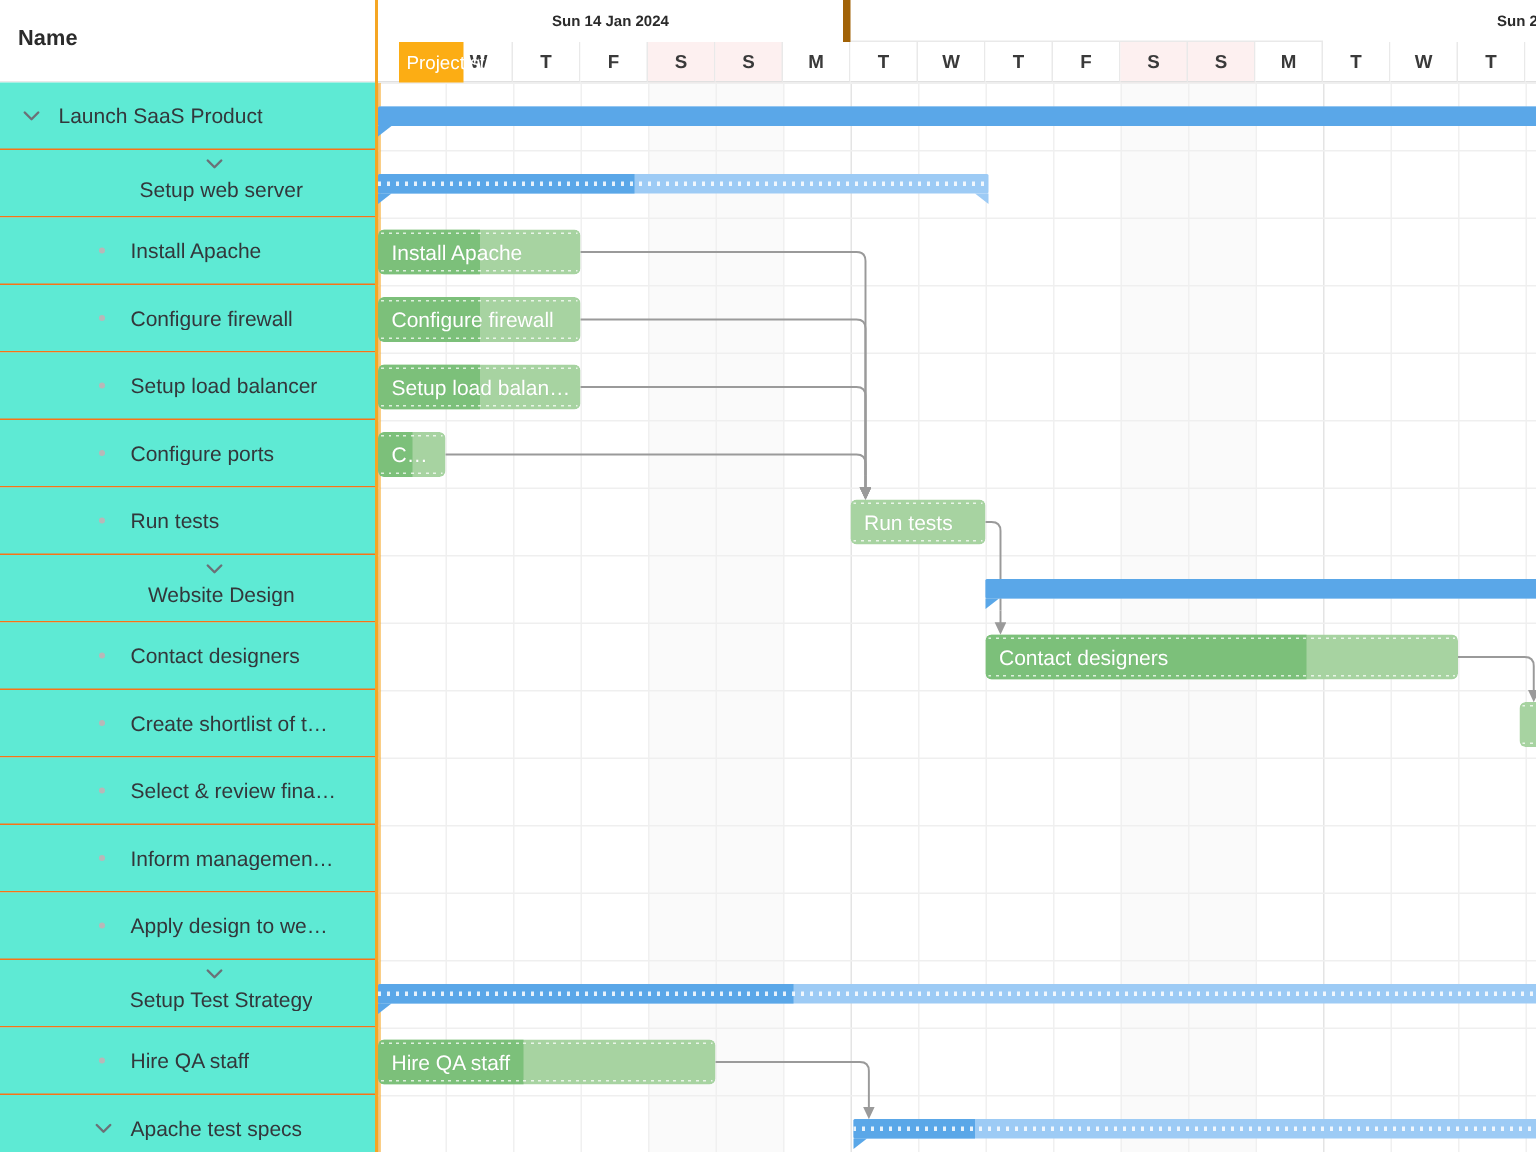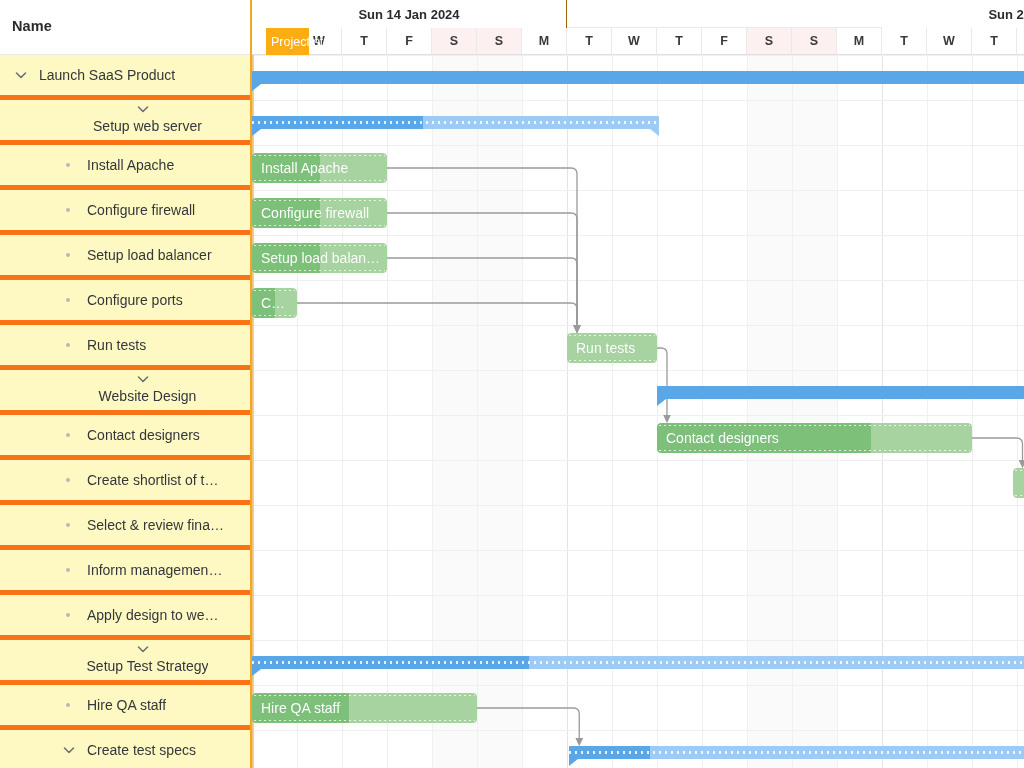--- a/index.html
+++ b/index.html
@@ -28,23 +28,23 @@
   }
   #left-header .hdr-title {
     position: absolute; left: 12px; top: 18px;
     font-size: 14.5px; font-weight: bold; color: #2b2b2b;
     letter-spacing: .1px;
   }
   #left-rows { position: absolute; left: 0; top: 55px; width: 250px; }
   .lrow {
     position: relative;
     height: 45px;
-    border-bottom: 5px solid #f97316;
+    border-bottom: 1px solid #f97316;
     display: flex; align-items: center;
-    background: #fef9c3;
+    background: #5eead4;
   }
   .lrow .twisty {
     width: 18px; height: 18px; flex: 0 0 18px;
     position: relative;
     cursor: pointer;
   }
   .lrow .twisty svg { display: block; }
   .lrow .dot {
     width: 18px; height: 18px; flex: 0 0 18px;
     position: relative;
@@ -85,23 +85,23 @@
   #tl-inner { position: absolute; left: 0; top: 0; width: 1300px; height: 768px; }
 
   #tl-header {
     position: absolute; left: 0; top: 0;
     width: 1300px; height: 55px;
     background: #ffffff;
     z-index: 4;
   }
   .wk-band {
     position: absolute; top: 0; height: 28px;
-    border-right: 1px solid #a16207;
+    border-right: 5px solid #a16207;
     display: flex; align-items: center; justify-content: center;
-    font-size: 13px; font-weight: bold; color: #2b2b2b;
+    font-size: 10px; font-weight: bold; color: #2b2b2b;
     background: #fff;
     white-space: nowrap;
   }
   .day-band {
     position: absolute; top: 28px; height: 27px;
     border-right: 1px solid #e9e9e9;
     border-bottom: 1px solid #e0e0e0;
     display: flex; align-items: center; justify-content: center;
     font-size: 12.5px; font-weight: bold; color: #3a3a3a;
     background: #fff;
@@ -290,21 +290,21 @@
         <div class="lrow lvl2">
           <span class="dot"></span>
           <span class="label">Hire QA staff</span>
         </div>
         <div class="lrow lvl2">
           <span class="twisty">
             <svg width="18" height="18" viewBox="0 0 18 18">
               <path d="M4.5 7 L9 11.5 L13.5 7" fill="none" stroke="#6b7177" stroke-width="1.6" stroke-linecap="round" stroke-linejoin="round"></path>
             </svg>
           </span>
-          <span class="label">Create test specs</span>
+          <span class="label">Apache test specs</span>
         </div>
       </div>
   </div>
 
   <div id="splitter"></div>
 
   <div id="right-panel">
     <div id="tl-inner">
       <div id="tl-body">
           <div class="col-shade" style="left: 180px; width: 45px;"></div>

